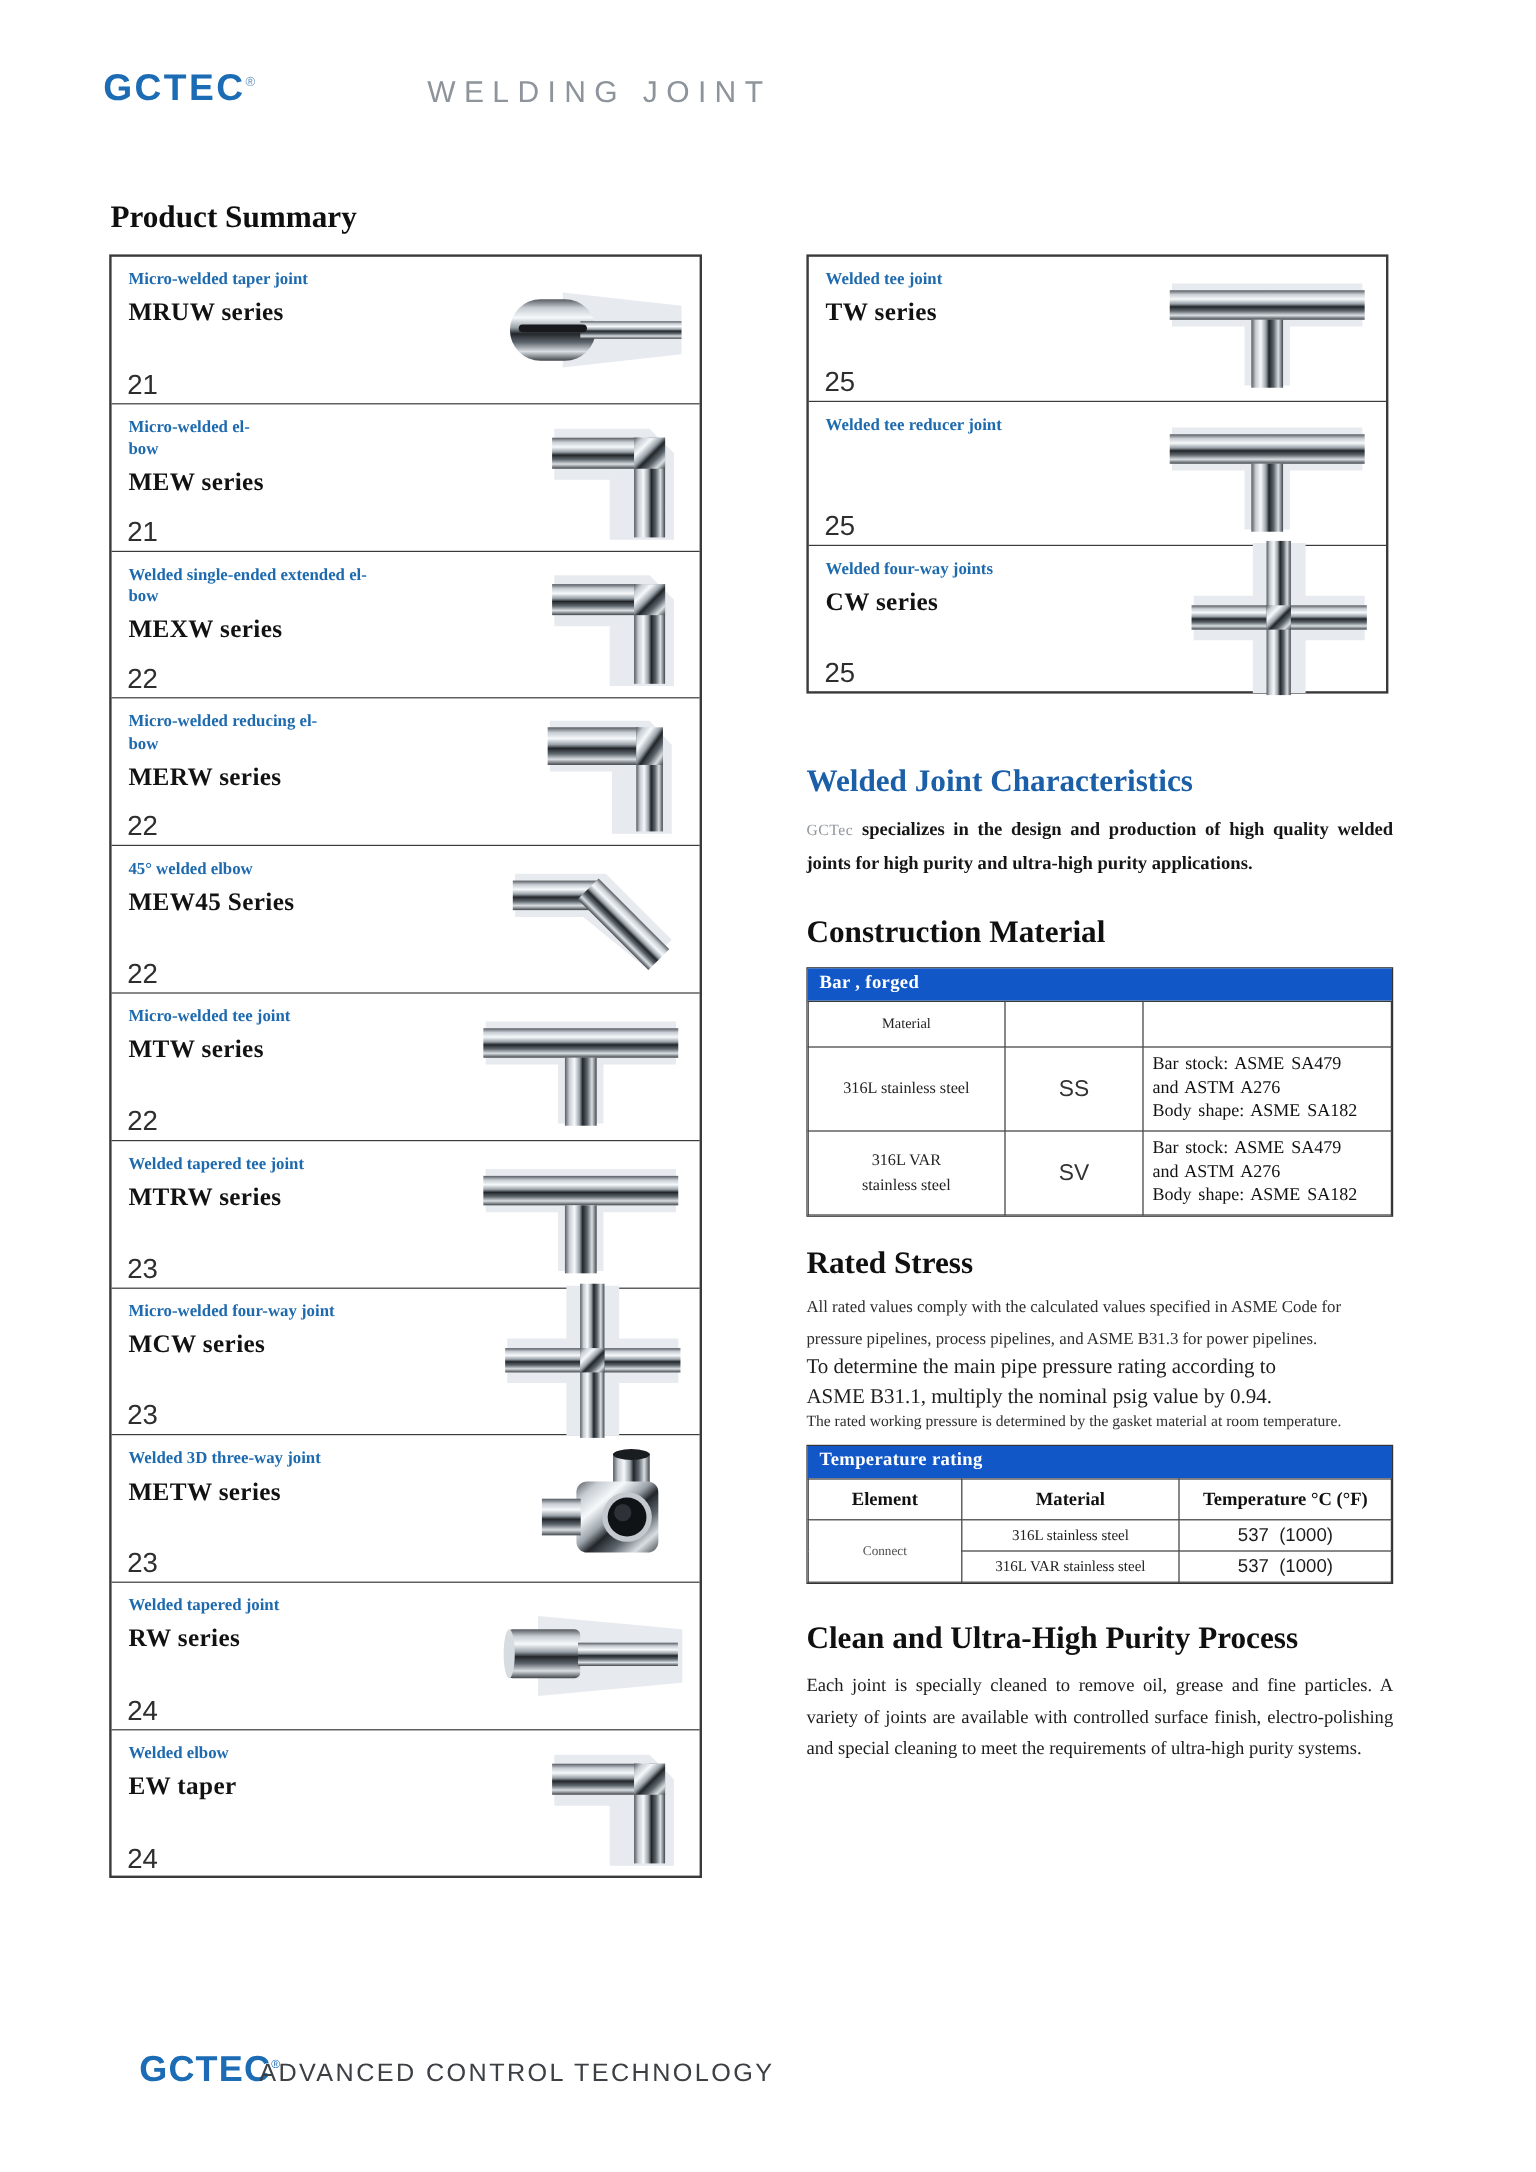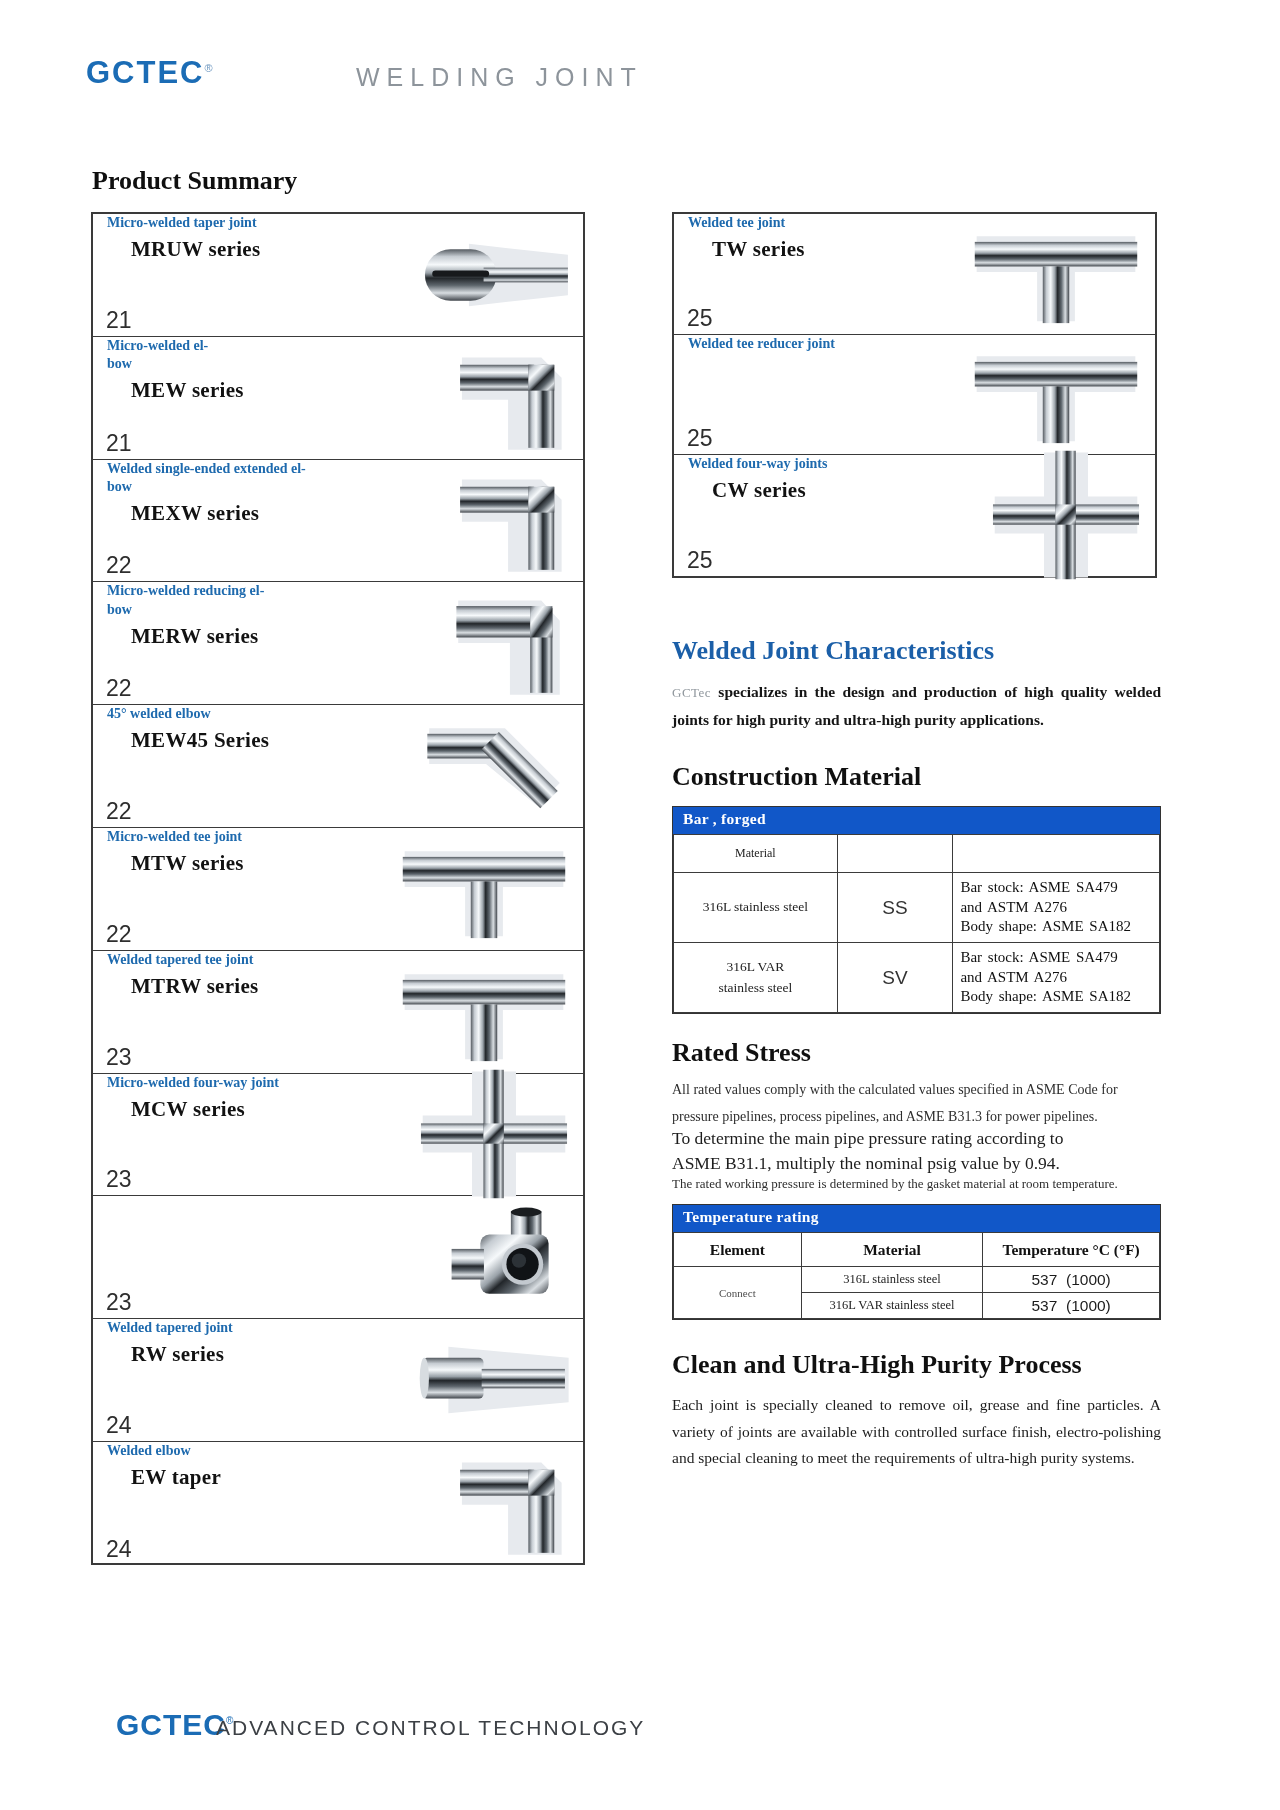--- a/index.html
+++ b/index.html
@@ -17,24 +17,24 @@
   .page-title { position:absolute; left:92px; top:166px; font-size:26px; font-weight:bold; color:#0f0f0f; }
 
   
   .ptable { position:absolute; border:2px solid #3a3a3a; background:#fff; }
   .ptable.left  { left:91px;  top:212px; width:494px; height:1353px; }
   .ptable.right { left:672px; top:212px; width:485px; height:366px; }
   .prow { position:relative; border-bottom:1.5px solid #3a3a3a; }
   .ptable.left  .prow { height:122.8px; }
   .ptable.right .prow { height:120.6px; }
   .prow:last-child { border-bottom:none; }
-  .ptext { padding:0 0 0 14px; }
+  .ptext { padding:11px 0 0 14px; }
   .plabel { color:#1e6aae; font-weight:bold; font-size:14px; line-height:1.3;
             white-space:pre-line; width:290px; }
-  .pseries { font-weight:bold; font-size:21px; color:#121212; margin-top:5px; letter-spacing:0.3px;margin-left:24px; }
+  .pseries { font-weight:bold; font-size:21px; color:#121212; margin-top:5px; letter-spacing:0.3px; }
   .ppage { position:absolute; left:13px; bottom:2px; font-family:"Liberation Sans",sans-serif;
            font-size:23px; color:#2e2e2e; }
   .pimg { position:absolute; right:14px; top:50%; transform:translateY(-50%); line-height:0; }
 
   
   .sec { position:absolute; left:672px; width:489px; }
   .sec-title { font-size:26px; font-weight:bold; color:#101010; }
   .sec-title.blue { color:#1b5fa8; }
   .char-body { font-weight:bold; font-size:15.5px; text-align:justify; line-height:1.82; color:#161616; }
   .brand-sm { color:#8f969c; font-weight:normal; font-size:13px; letter-spacing:0.5px; }
@@ -215,20 +215,24 @@
         </div>
       <div class="ppage">23</div>
       <div class="pimg"><svg viewBox="0 0 170 150" width="150" height="132">
             <polygon points="60,4 110,4 110,54 166,54 166,96 110,96 110,146 60,146 60,96 4,96 4,54 60,54" fill="#e7eaee"></polygon>
             <rect x="2" y="63" width="166" height="23" fill="url(#gh)"></rect>
             <rect x="73" y="2" width="23" height="146" fill="url(#gv)"></rect>
             <rect x="73" y="63" width="23" height="23" fill="url(#gd)"></rect>
           </svg></div>
     </div>
     <div class="prow">
+      <div class="ptext">
+          <div class="plabel">Welded 3D three-way joint</div>
+      <div class="pseries">METW series</div>
+        </div>
       <div class="ppage">23</div>
       <div class="pimg"><svg viewBox="0 0 150 118" width="136" height="106">
             <rect x="86" y="8" width="34" height="34" fill="url(#gv)"></rect>
             <ellipse cx="103" cy="9" rx="17" ry="5" fill="#1a1d20"></ellipse>
             <rect x="52" y="34" width="76" height="66" rx="10" fill="url(#gd)"></rect>
             <rect x="20" y="50" width="36" height="34" fill="url(#gh)"></rect>
             <circle cx="99" cy="67" r="23" fill="#c3c9cf"></circle>
             <circle cx="99" cy="67" r="18" fill="#101316"></circle>
             <circle cx="95" cy="63" r="8" fill="#2c3237"></circle>
           </svg></div>

